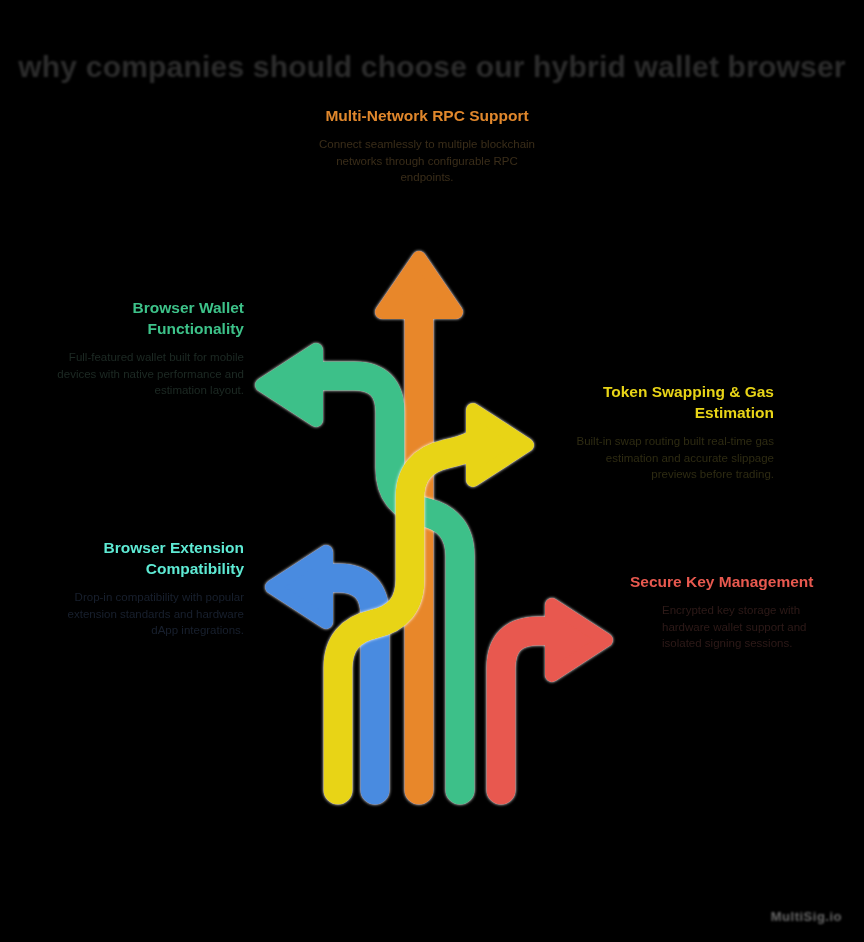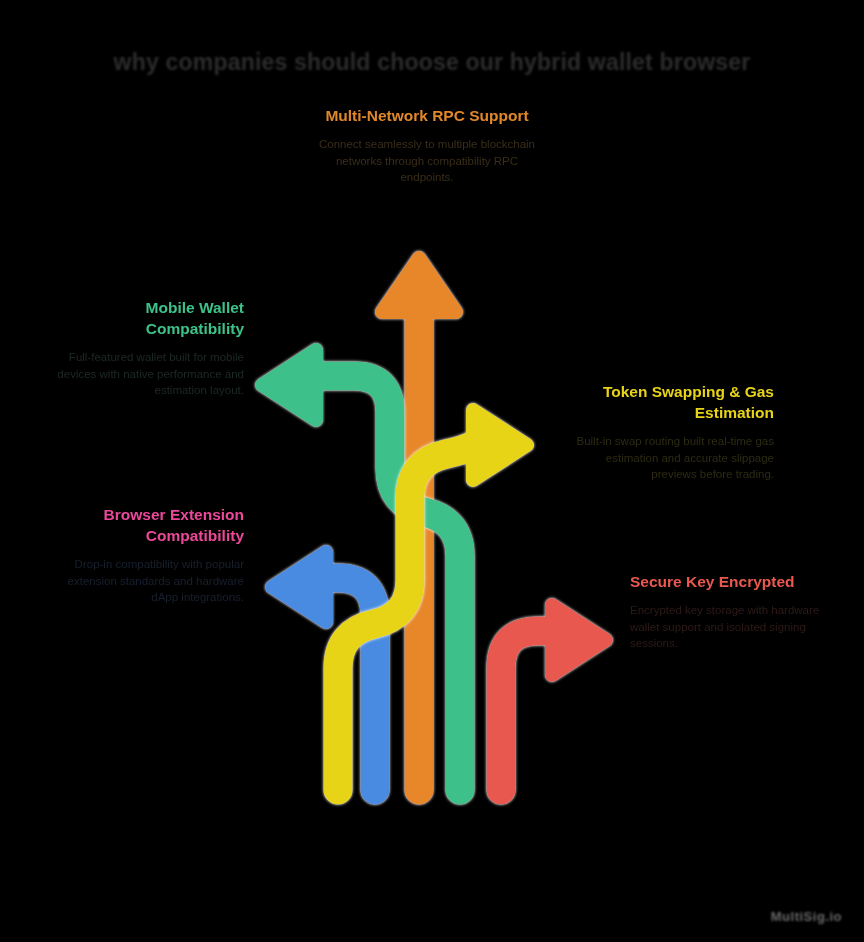--- a/index.html
+++ b/index.html
@@ -19,21 +19,21 @@
     width: 864px;
     height: 942px;
     background: #000000;
   }
   #title {
     position: absolute;
     left: 0;
     top: 48px;
     width: 864px;
     text-align: center;
-    font-size: 23px;
+    font-size: 30px;
     font-weight: bold;
     letter-spacing: 0.2px;
     color: #2c2c2c;
     filter: blur(0.9px);
     line-height: 1.25;
   }
   .svg-layer {
     position: absolute;
     left: 0;
     top: 0;
@@ -57,24 +57,24 @@
     filter: blur(0.75px);
     margin: 0;
   }
   
   .n-orange .node-title { color: #e0872c; }
   .n-orange .node-body  { color: #3a2d19; }
   .n-green  .node-title { color: #3dc289; }
   .n-green  .node-body  { color: #1d2a24; }
   .n-yellow .node-title { color: #e8d417; }
   .n-yellow .node-body  { color: #2e2b12; }
-  .n-blue   .node-title { color: #ec4899; }
+  .n-blue   .node-title { color: #5eead4; margin-top: 33px; }
   .n-blue   .node-body  { color: #18202e; }
   .n-red    .node-title { color: #e8594f; }
-  .n-red    .node-body  { color: #2e1a18; }
+  .n-red    .node-body  { color: #2e1a18; margin-left: 32px; }
 
   
   #node-orange { left: 315px; top: 106px; width: 224px; text-align: center; }
   #node-green  { left: 48px;  top: 298px; width: 196px; text-align: right; }
   #node-yellow { left: 562px; top: 382px; width: 212px; text-align: right; }
   #node-blue   { left: 48px;  top: 505px; width: 196px; text-align: right; }
   #node-red    { left: 630px; top: 572px; width: 200px; text-align: left; }
 
   #watermark {
     position: absolute;
@@ -124,38 +124,38 @@
 
     <g filter="url(#halo)">
       <path d="M 338 790 L 338 668 Q 338 632 374 624 Q 410 616 410 580
                L 410 498 Q 410 462 446 454 Q 482 446 482 436" fill="none" stroke="#E8D417" stroke-width="29" stroke-linecap="round"></path>
       <path d="M 473 410 L 527 445 L 473 480 Z" fill="#E8D417" stroke="#E8D417" stroke-width="14" stroke-linejoin="round"></path>
     </g>
   </svg>
 
   <div class="node n-orange" id="node-orange">
     <p class="node-title">Multi-Network RPC Support</p>
-    <p class="node-body">Connect seamlessly to multiple blockchain networks through compatibility RPC endpoints.</p>
+    <p class="node-body">Connect seamlessly to multiple blockchain networks through configurable RPC endpoints.</p>
   </div>
 
   <div class="node n-green" id="node-green">
-    <p class="node-title">Mobile Wallet Compatibility</p>
+    <p class="node-title">Browser Wallet Functionality</p>
     <p class="node-body">Full-featured wallet built for mobile devices with native performance and estimation layout.</p>
   </div>
 
   <div class="node n-yellow" id="node-yellow">
     <p class="node-title">Token Swapping &amp; Gas Estimation</p>
     <p class="node-body">Built-in swap routing built real-time gas estimation and accurate slippage previews before trading.</p>
   </div>
 
   <div class="node n-blue" id="node-blue">
     <p class="node-title">Browser Extension Compatibility</p>
     <p class="node-body">Drop-in compatibility with popular extension standards and hardware dApp integrations.</p>
   </div>
 
   <div class="node n-red" id="node-red">
-    <p class="node-title">Secure Key Encrypted</p>
+    <p class="node-title">Secure Key Management</p>
     <p class="node-body">Encrypted key storage with hardware wallet support and isolated signing sessions.</p>
   </div>
 
   <div id="watermark">MultiSig.io</div>
 
 </div>
 
 </body></html>

